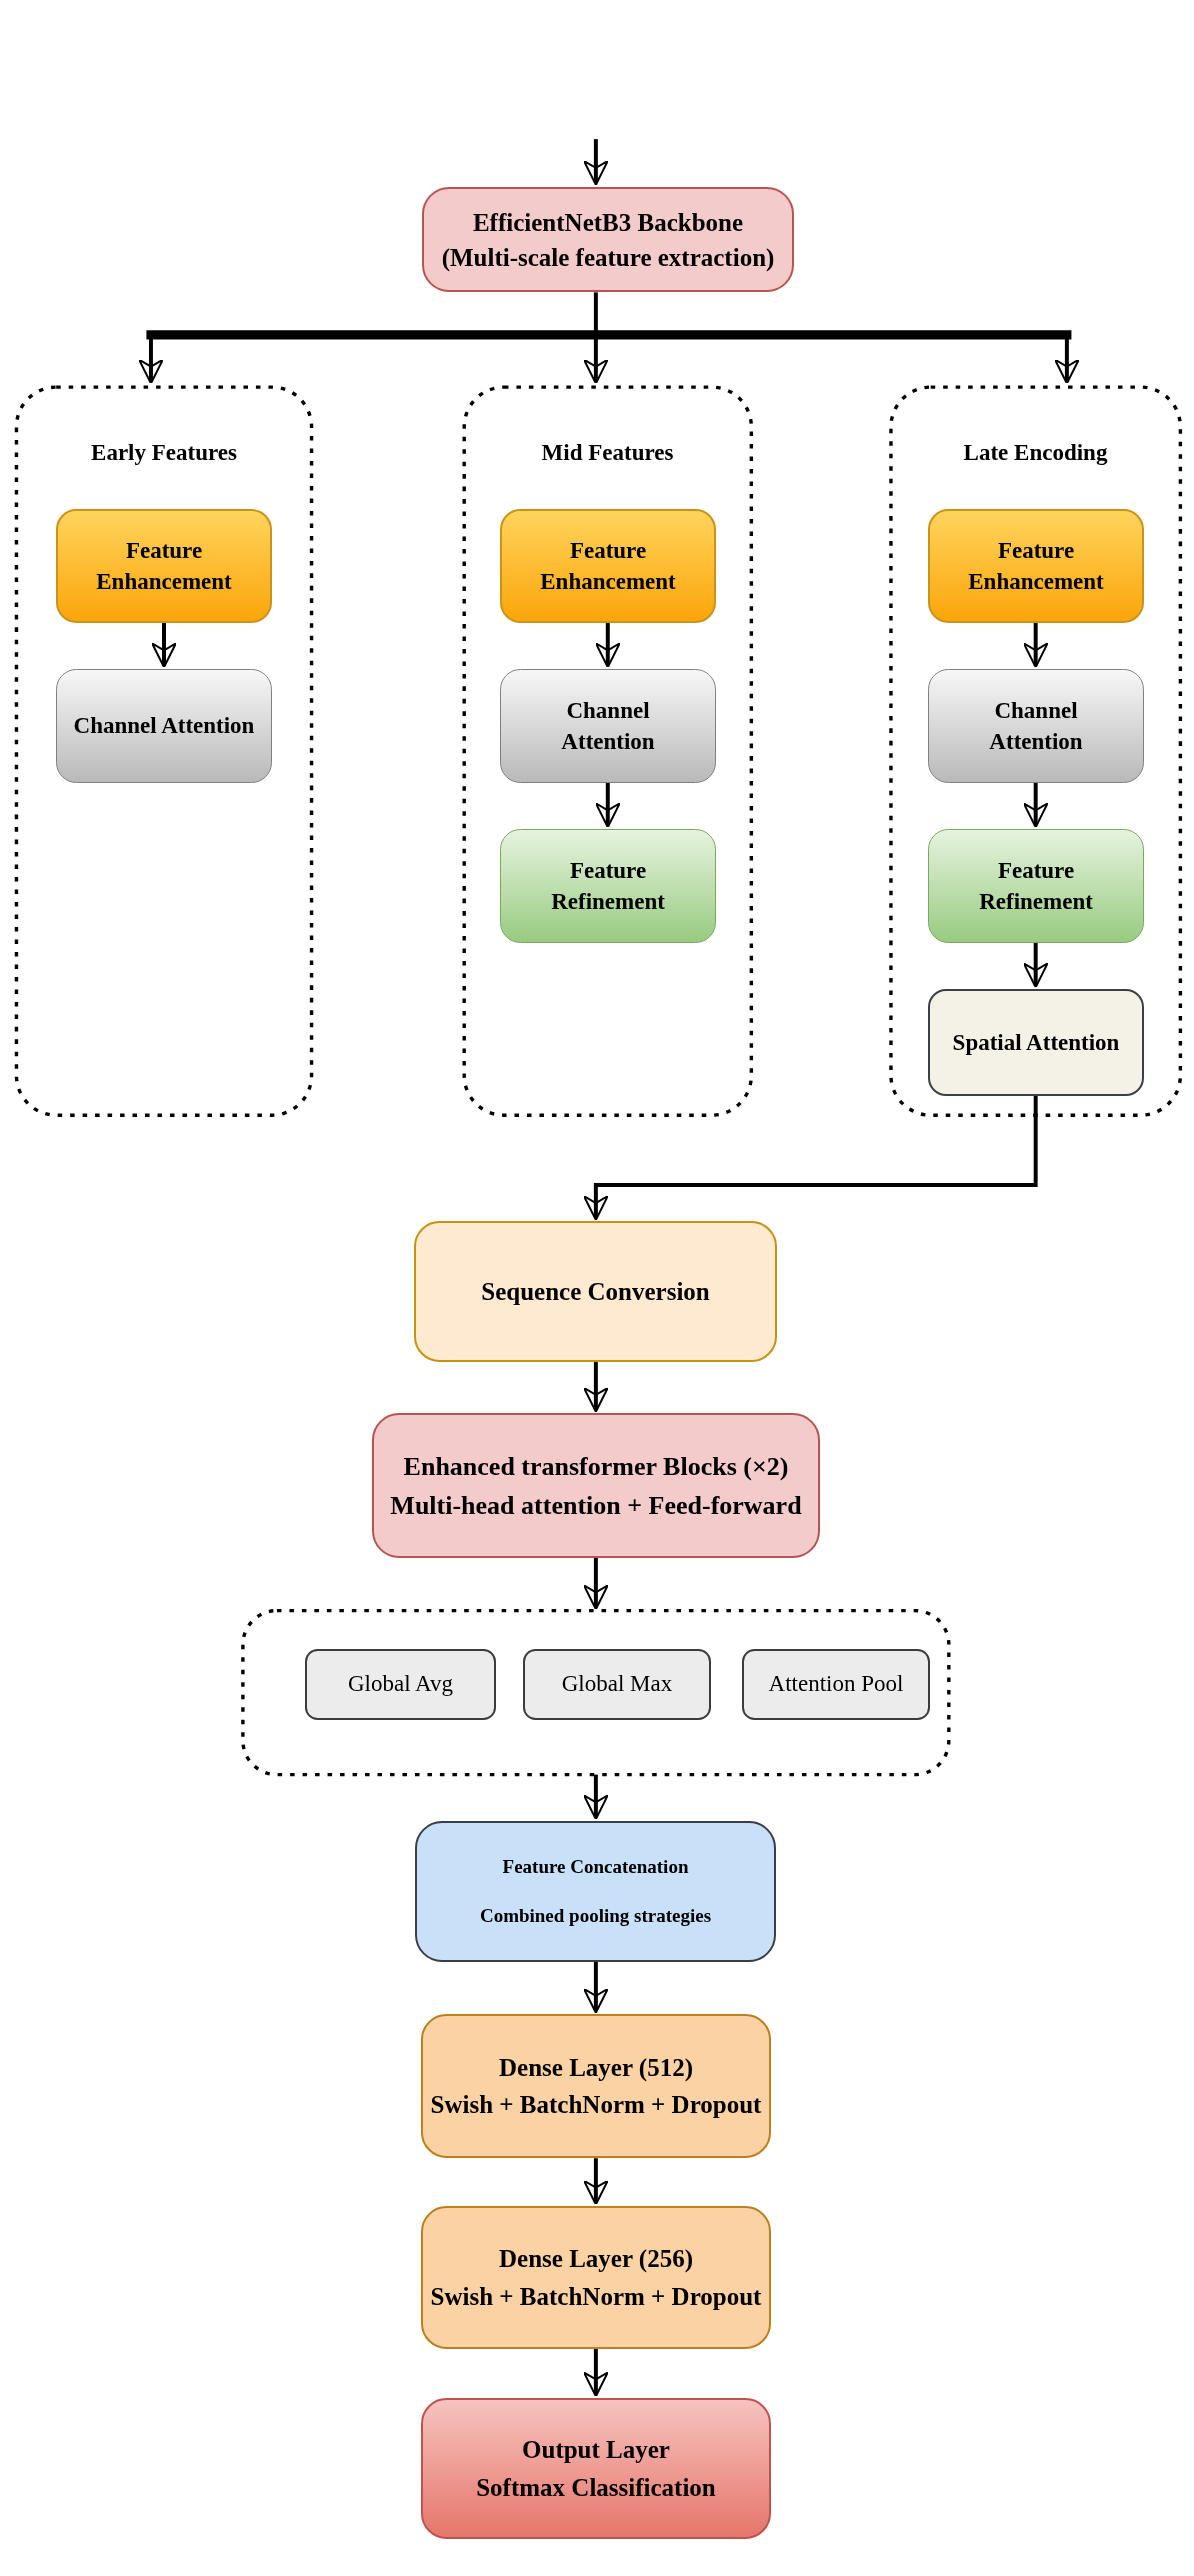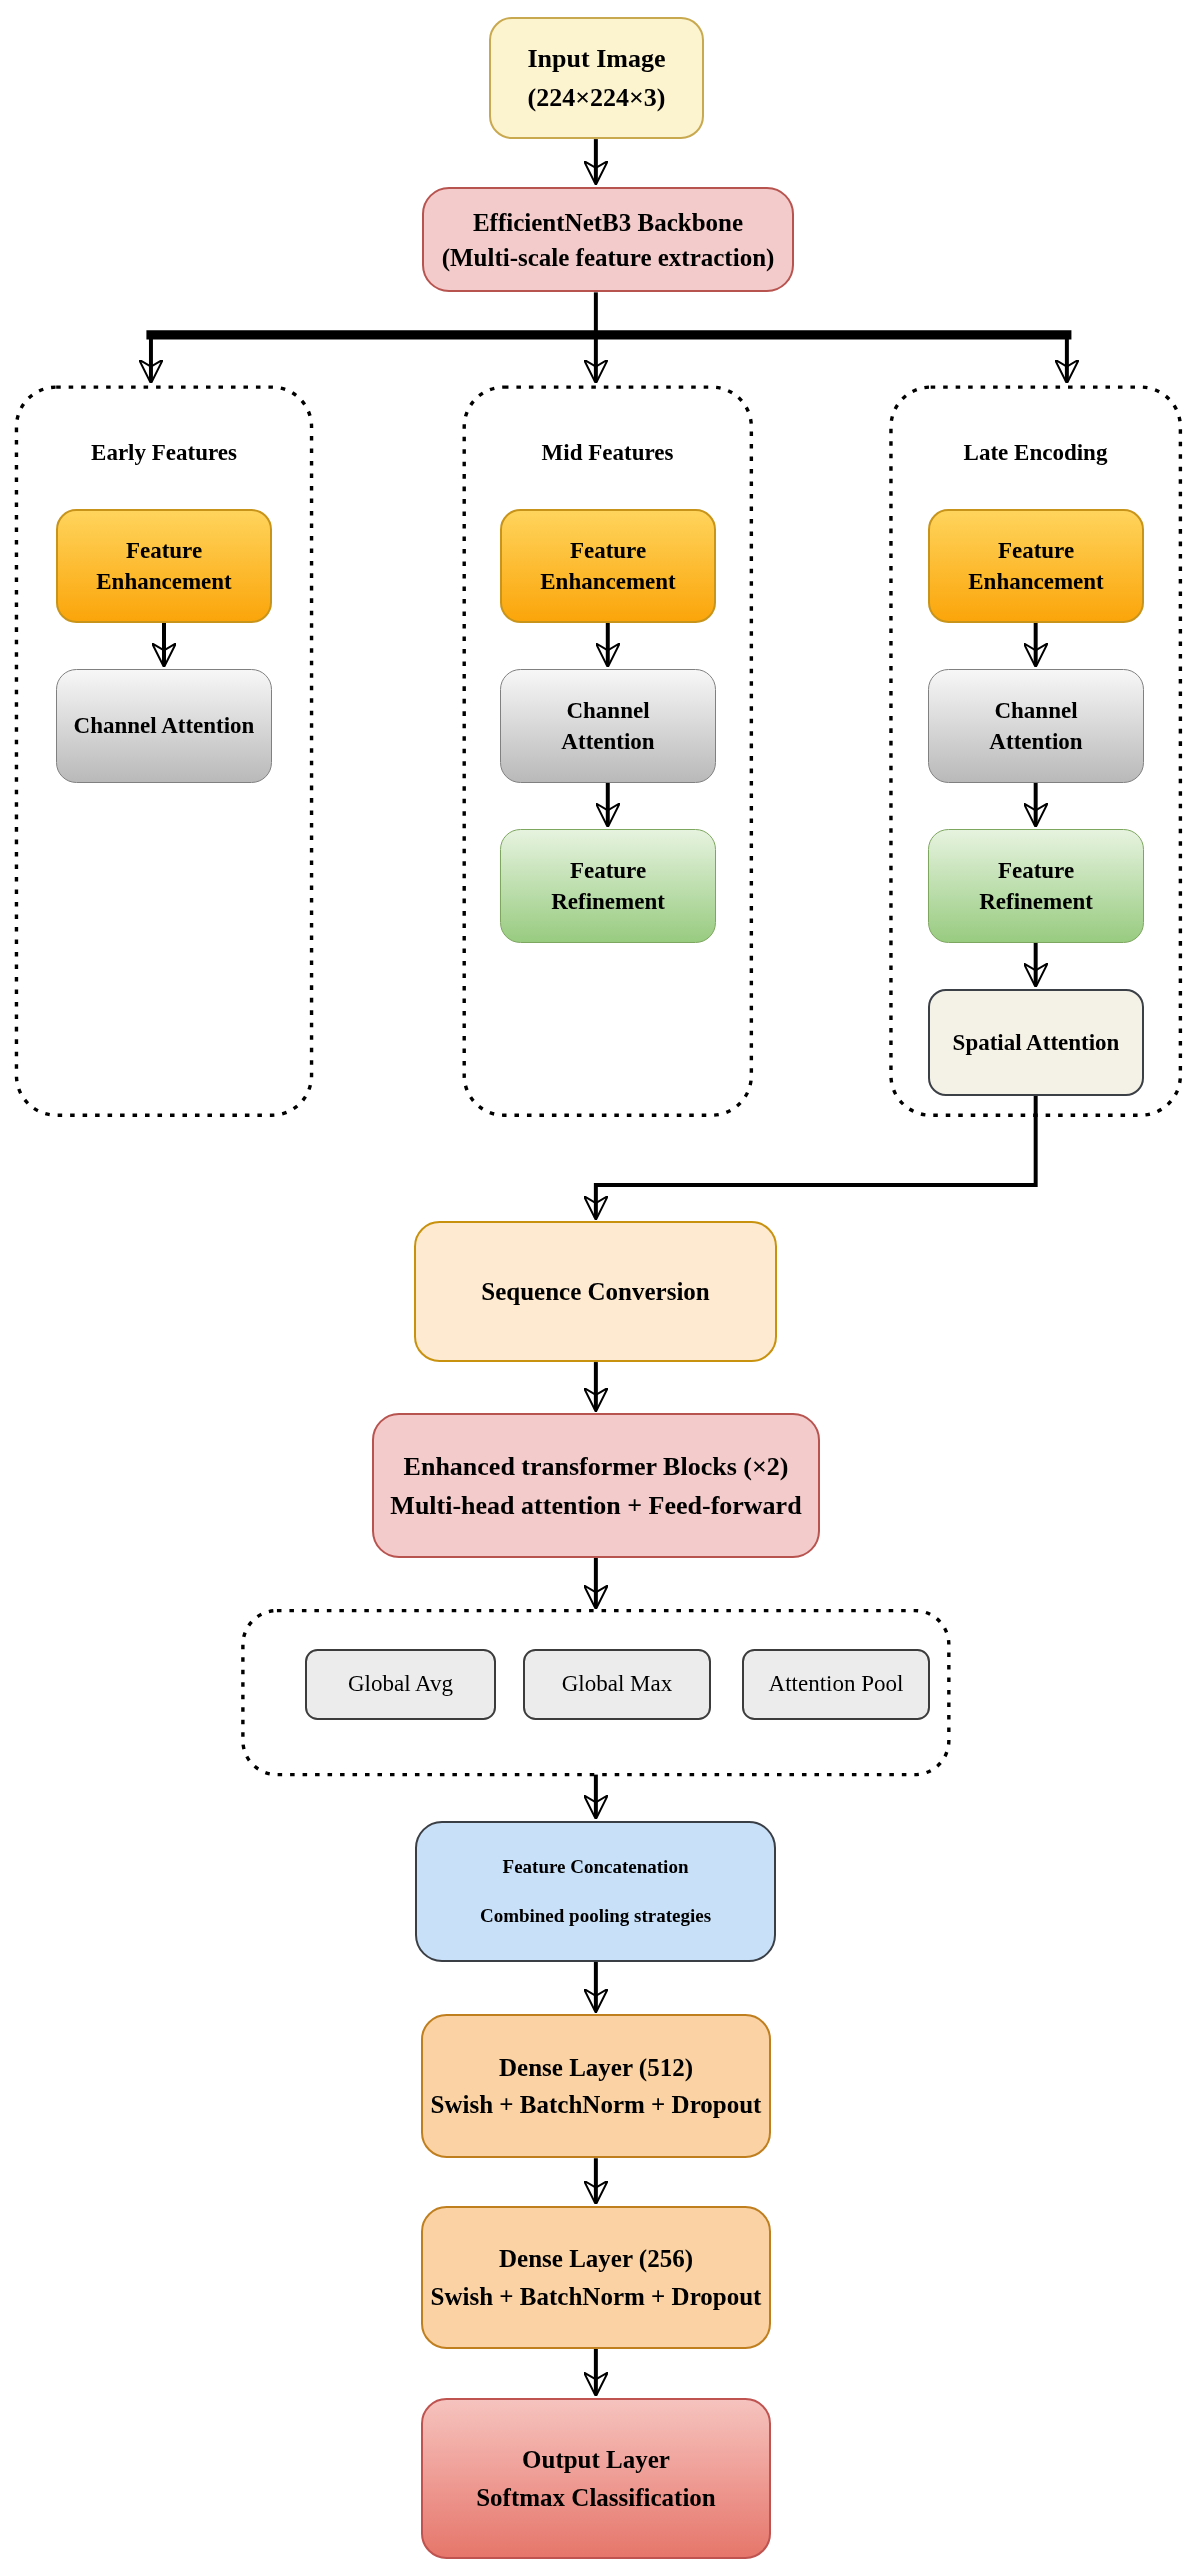--- a/index.html
+++ b/index.html
@@ -74,24 +74,20 @@
     <path d="M1825,1930 L1825,2088 L1050,2088 L1050,2146" stroke-width="7" marker-end="url(#ah)"></path>
 
     <line x1="1050" y1="2400" x2="1050" y2="2484" stroke-width="7" marker-end="url(#ah)"></line>
     <line x1="1050" y1="2745" x2="1050" y2="2832" stroke-width="7" marker-end="url(#ah)"></line>
     <line x1="1050" y1="3127" x2="1050" y2="3202" stroke-width="7" marker-end="url(#ah)"></line>
     <line x1="1050" y1="3456" x2="1050" y2="3543" stroke-width="7" marker-end="url(#ah)"></line>
     <line x1="1050" y1="3803" x2="1050" y2="3881" stroke-width="7" marker-end="url(#ah)"></line>
     <line x1="1050" y1="4139" x2="1050" y2="4219" stroke-width="7" marker-end="url(#ah)"></line>
   </svg>
 
-  <div class="box input-box" style="left:489px;top:17px;width:215px;height:122px;">
-    <span>Input Image</span>
-    <span>(224×224×3)</span>
-  </div>
 
   <div class="box pink-box" style="left:410px;top:187px;width:372px;height:105px;font-size:25px;line-height:1.4;margin-left:12px;">
     <span>EfficientNetB3 Backbone</span>
     <span>(Multi-scale feature extraction)</span>
   </div>
 
   <div class="branch-title" style="left:16.5px;top:436px;width:295px;height:34px;">Early Features</div>
   <div class="branch-title" style="left:464px;top:436px;width:287px;height:34px;">Mid Features</div>
   <div class="branch-title" style="left:891px;top:436px;width:289px;height:34px;">Late Encoding</div>
 
@@ -158,19 +154,19 @@
 
   <div class="box dense-box" style="left:421px;top:2014px;width:350px;height:144px;">
     <span>Dense Layer (512)</span>
     <span>Swish + BatchNorm + Dropout</span>
   </div>
   <div class="box dense-box" style="left:421px;top:2206px;width:350px;height:143px;">
     <span>Dense Layer (256)</span>
     <span>Swish + BatchNorm + Dropout</span>
   </div>
 
-  <div class="box output-box" style="left:421px;top:2398px;width:350px;height:161px;font-family:Liberation Serif, serif;">
+  <div class="box output-box" style="left:421px;top:2398px;width:350px;height:141px;font-family:Liberation Serif, serif;">
     <span>Output Layer</span>
     <span>Softmax Classification</span>
   </div>
 
 </div>
 
 
 </body></html>

